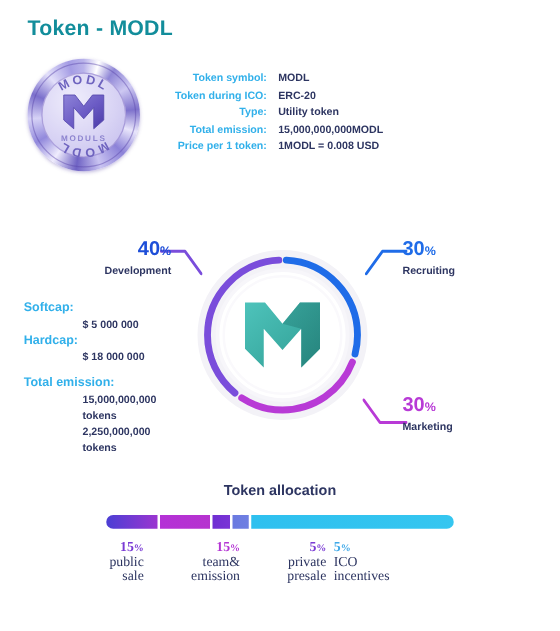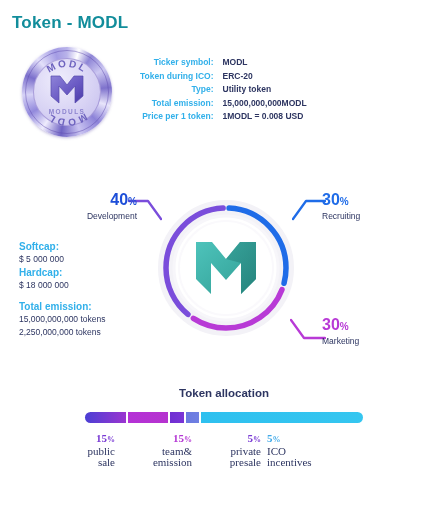--- a/index.html
+++ b/index.html
@@ -13,21 +13,21 @@
     font-family: "Liberation Sans", sans-serif;
     color: #1f2a5a;
     overflow: hidden;
     position: relative;
   }
   .page { position: relative; width: 448px; height: 505px; }
 
   
   .page-title {
     position: absolute;
-    left: 12px;
+    left: 22px;
     top: 13px;
     font-size: 17px;
     font-weight: bold;
     color: #128d9b;
     letter-spacing: 0.2px;
   }
 
   
   .coin-wrap {
     position: absolute;
@@ -139,21 +139,21 @@
     white-space: nowrap;
   }
   .pct-num {
     font-size: 16px;
     font-weight: bold;
     line-height: 16px;
   }
   .pct-num .sym { font-size: 10px; }
   .pct-cat {
     font-size: 8.5px;
-    font-weight: normal;
+    font-weight: bold;
     color: #2d3561;
     line-height: 11px;
     margin-top: 1px;
   }
   .lbl-dev { left: 62px; top: 192px; text-align: right; width: 75px; }
   .lbl-rec { left: 322px; top: 192px; text-align: left; width: 90px; }
   .lbl-mkt { left: 322px; top: 317px; text-align: left; width: 90px; }
 
   .leader { position: absolute; pointer-events: none; }
 
@@ -165,23 +165,24 @@
     width: 130px;
   }
   .caps-key {
     font-size: 10px;
     font-weight: bold;
     color: #31b0ea;
     line-height: 13px;
   }
   .caps-val {
     font-size: 8.5px;
-    font-weight: normal;
+    font-weight: bold;
     color: #2d3561;
     line-height: 13px;
+    margin-left: 47px;
   }
   .caps-gap { height: 8px; }
 
   
   .alloc-title {
     position: absolute;
     left: 0;
     top: 387px;
     width: 448px;
     text-align: center;
@@ -257,21 +258,21 @@
         </linearGradient>
       </defs>
       <path d="M1,2 L10,2 L17,11 L24,2 L33,2 L33,22 L25,29 L25,12 L17,21 L9,12 L9,29 L1,22 Z" fill="url(#coinMarkG)" stroke="#574aad" stroke-width="0.7" stroke-linejoin="round"></path>
     </svg>
     <div class="coin-word">MODULS</div>
   </div>
 
   <table class="spec-table">
     <tbody>
       <tr>
-        <td class="spec-label">Ticker symbol:</td>
+        <td class="spec-label">Token symbol:</td>
         <td class="spec-value">MODL</td>
       </tr>
       <tr>
         <td class="spec-label">Token during ICO:</td>
         <td class="spec-value">ERC-20</td>
       </tr>
       <tr>
         <td class="spec-label">Type:</td>
         <td class="spec-value">Utility token</td>
       </tr>

